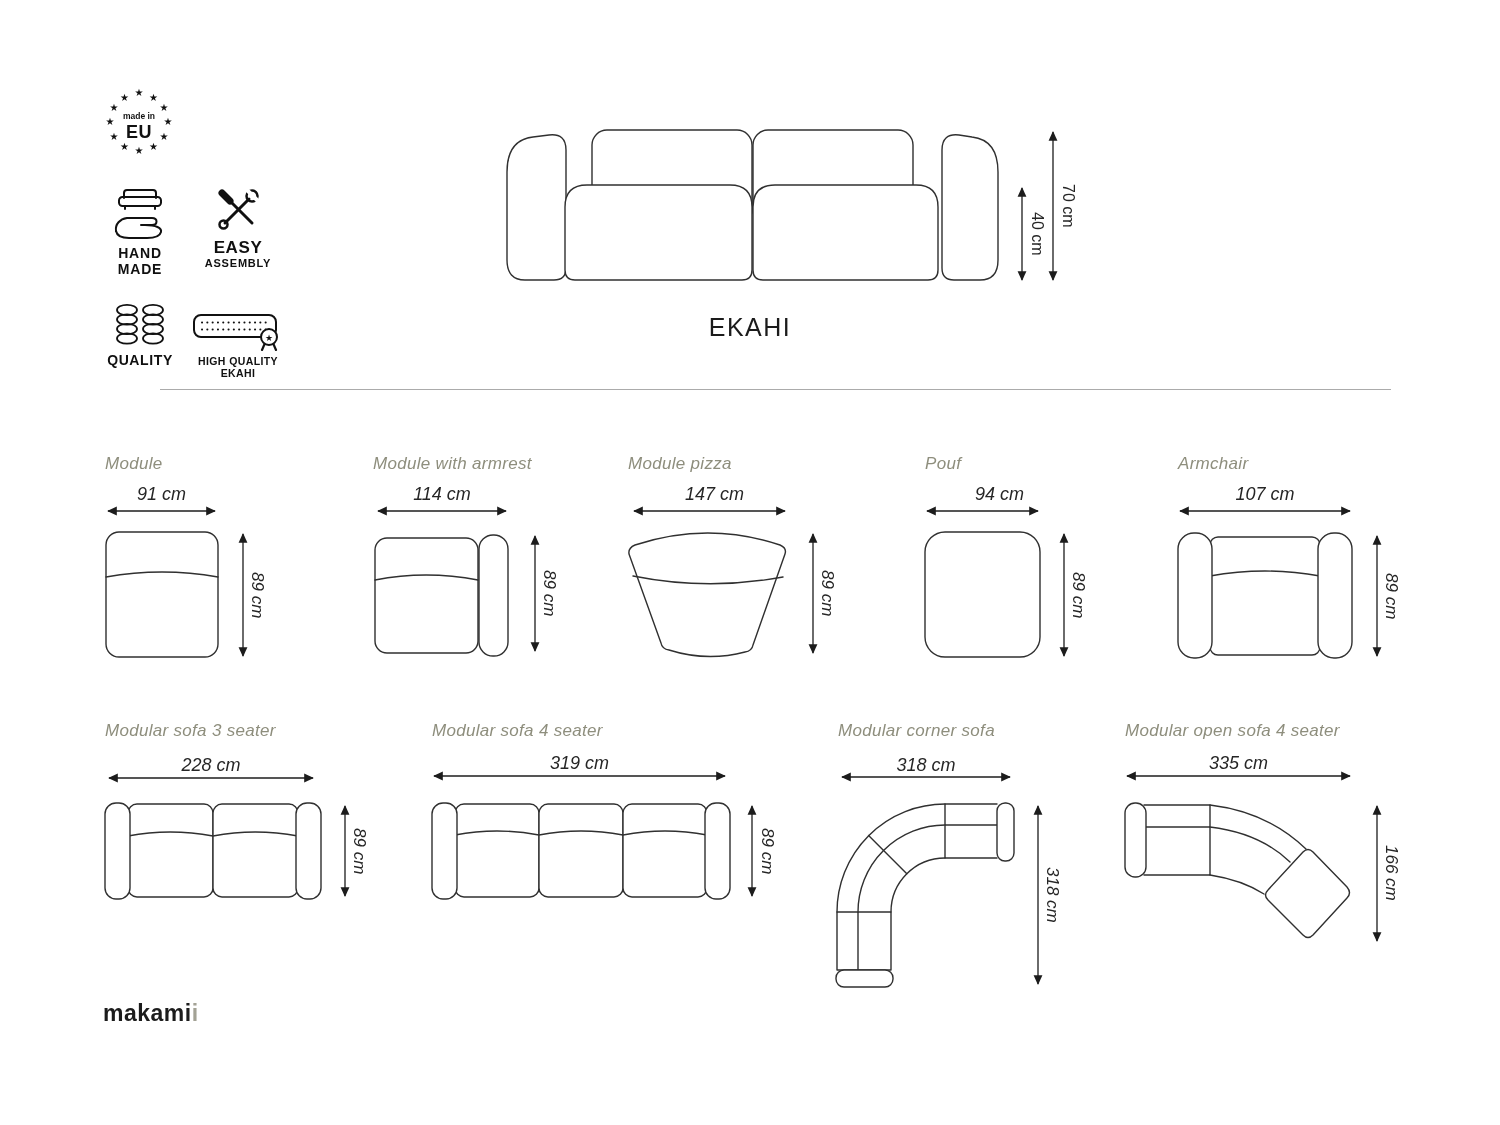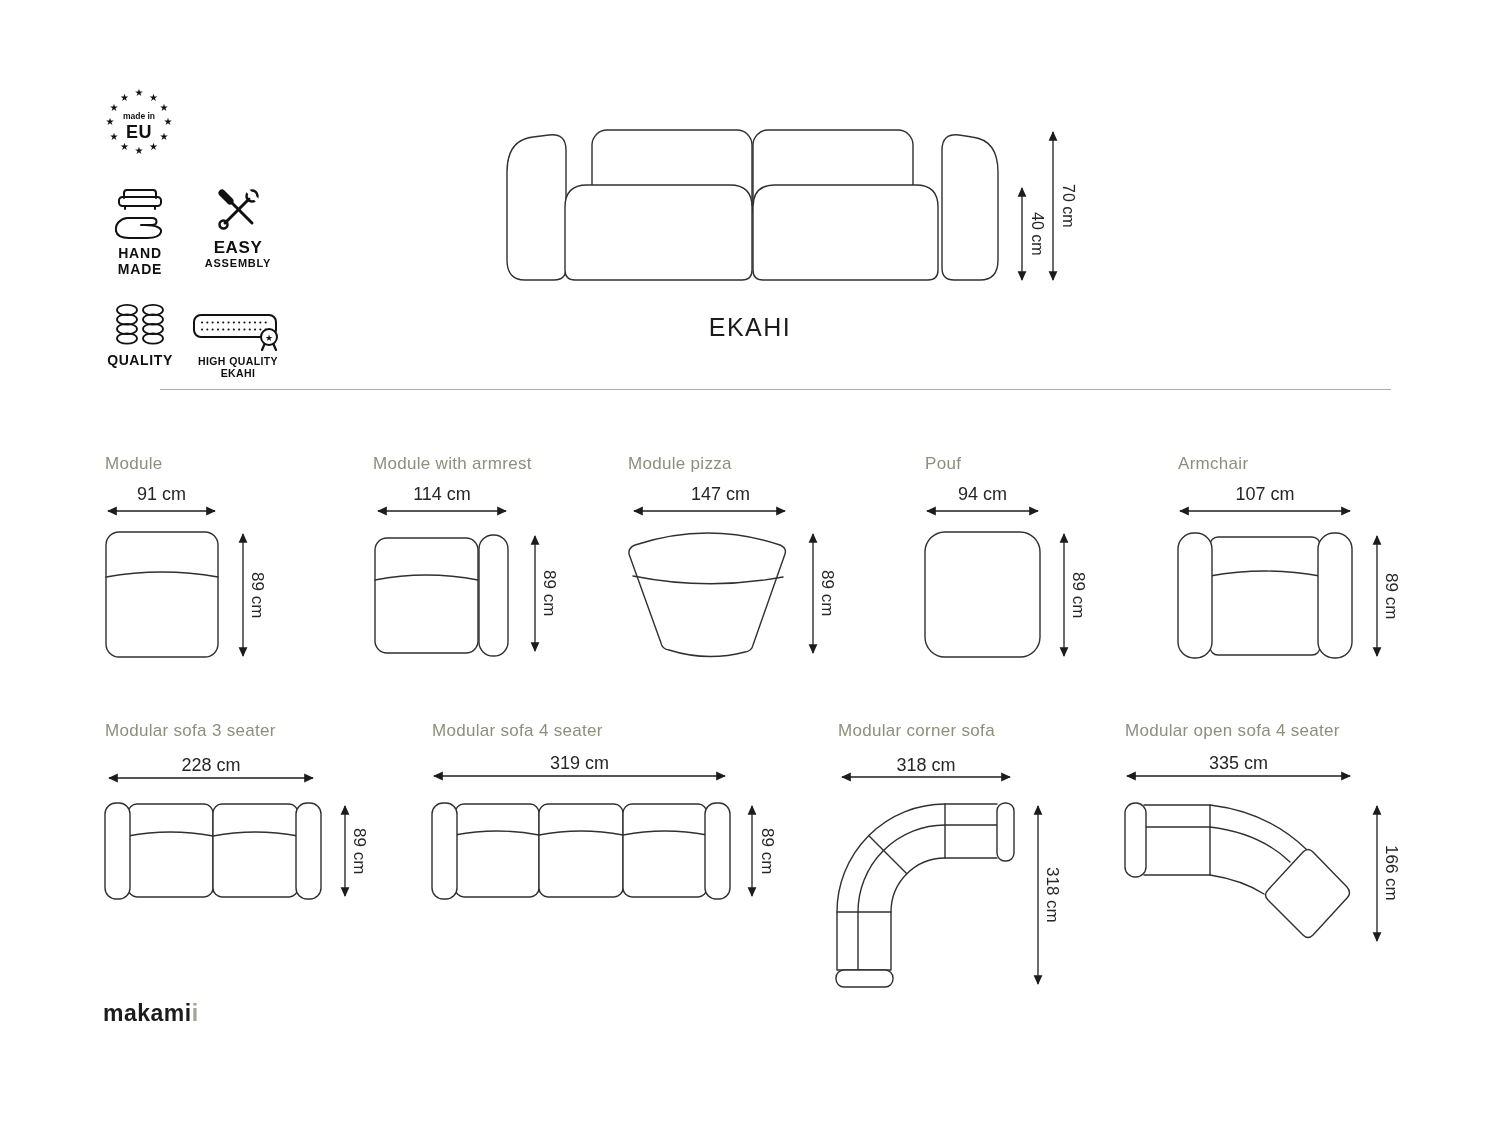--- a/index.html
+++ b/index.html
@@ -13,21 +13,21 @@
   .dim{stroke:#1c1c1c;stroke-width:1.3;}
   .blo{fill:none;stroke:#111;stroke-width:2;stroke-linejoin:round;stroke-linecap:round;}
   .blo2{fill:#fff;stroke:#111;stroke-width:2;stroke-linejoin:round;stroke-linecap:round;}
   .dots{stroke:#111;stroke-width:2;stroke-linecap:round;stroke-dasharray:0.1 5.2;fill:none;}
   
   .sec-title{position:absolute;left:5px;top:6px;margin:0;font-size:17px;font-weight:500;
              color:#8e8e7d;letter-spacing:.3px;white-space:nowrap;}
   .dim-h{position:absolute;font-size:18px;color:#262626;text-align:center;white-space:nowrap;}
   .dim-v{position:absolute;font-size:17px;color:#262626;writing-mode:vertical-rl;
          text-align:center;white-space:nowrap;width:20px;}
-  .product{position:absolute;}
+  .product{position:absolute;font-style:italic;}
   .badge{position:absolute;display:flex;flex-direction:column;align-items:center;}
   .badge-label{font-weight:700;color:#101010;text-align:center;line-height:15px;letter-spacing:.4px;}
   .b-modular .l1{font-size:11.5px;line-height:13px;}
   .b-modular .l2{font-size:10.5px;line-height:13px;}
   .b-hand .l1,.b-hand .l2{font-size:14px;line-height:16px;letter-spacing:.8px;}
   .b-easy .l1{font-size:17px;line-height:17px;letter-spacing:.6px;}
   .b-easy .l2{font-size:11px;line-height:14px;letter-spacing:.8px;}
   .b-springs .l1{font-size:14px;letter-spacing:.6px;}
   .b-foam .l1,.b-foam .l2{font-size:10.5px;line-height:12px;}
   .hero{position:absolute;left:505px;top:120px;width:600px;height:175px;}
@@ -178,33 +178,33 @@
       <rect class="ln" x="7" y="90" width="103" height="115" rx="12"></rect>
       <path class="lo" d="M7,132 Q58,122 110,132"></path>
       <rect class="ln" x="111" y="87" width="29" height="121" rx="14"></rect>
       <line class="dim" x1="167" y1="88" x2="167" y2="203" marker-start="url(#ah)" marker-end="url(#ah)"></line>
     </svg>
     <div class="dim-v" style="left:171px;top:87px;height:117px;">89 cm</div>
   </section>
 
   <section class="product" style="left:625px;top:448px;width:215px;height:222px;">
     <h3 class="sec-title" style="left:3px;">Module pizza</h3>
-    <div class="dim-h" style="left:18px;top:36px;width:155px;">147 cm</div>
+    <div class="dim-h" style="left:12px;top:36px;width:155px;">147 cm</div>
     <svg class="abs" style="left:0;top:0;" width="215" height="222">
       <line class="dim" x1="9" y1="63" x2="160" y2="63" marker-start="url(#ah)" marker-end="url(#ah)"></line>
       <path class="ln" d="M4,106 Q3,100 10,97 Q83,73 155,97 Q162,100 160,106 L128,197 Q127,203 120,204 Q82,214 44,202 Q37,201 36,195 Z"></path>
       <path class="lo" d="M8,128 Q83,143 158,129"></path>
       <line class="dim" x1="188" y1="86" x2="188" y2="205" marker-start="url(#ah)" marker-end="url(#ah)"></line>
     </svg>
     <div class="dim-v" style="left:192px;top:85px;height:120px;">89 cm</div>
   </section>
 
   <section class="product" style="left:920px;top:448px;width:180px;height:222px;">
     <h3 class="sec-title">Pouf</h3>
-    <div class="dim-h" style="left:5px;top:36px;width:115px;">94 cm</div>
+    <div class="dim-h" style="left:22px;top:36px;width:115px;">94 cm</div>
     <svg class="abs" style="left:0;top:0;" width="180" height="222">
       <line class="dim" x1="7" y1="63" x2="118" y2="63" marker-start="url(#ah)" marker-end="url(#ah)"></line>
       <rect class="ln" x="5" y="84" width="115" height="125" rx="20"></rect>
       <line class="dim" x1="144" y1="86" x2="144" y2="208" marker-start="url(#ah)" marker-end="url(#ah)"></line>
     </svg>
     <div class="dim-v" style="left:148px;top:85px;height:124px;">89 cm</div>
   </section>
 
   <section class="product" style="left:1175px;top:448px;width:230px;height:222px;">
     <h3 class="sec-title" style="left:3px;">Armchair</h3>

